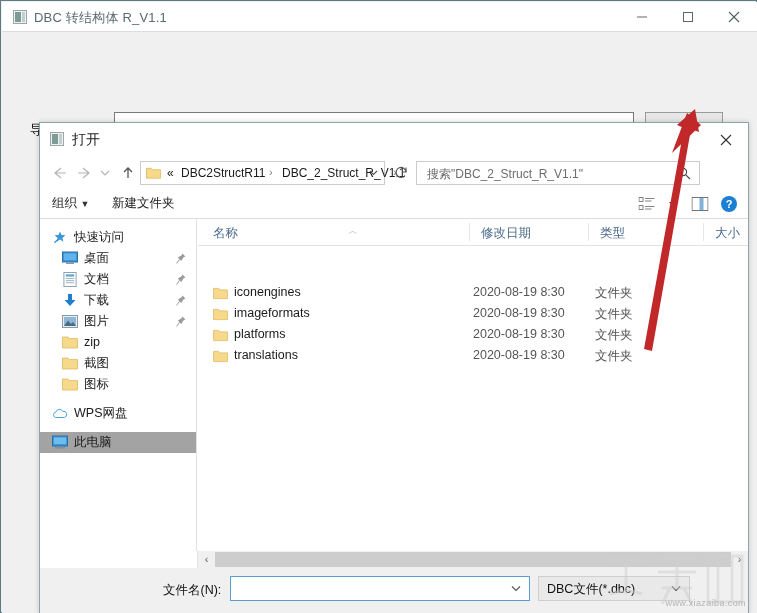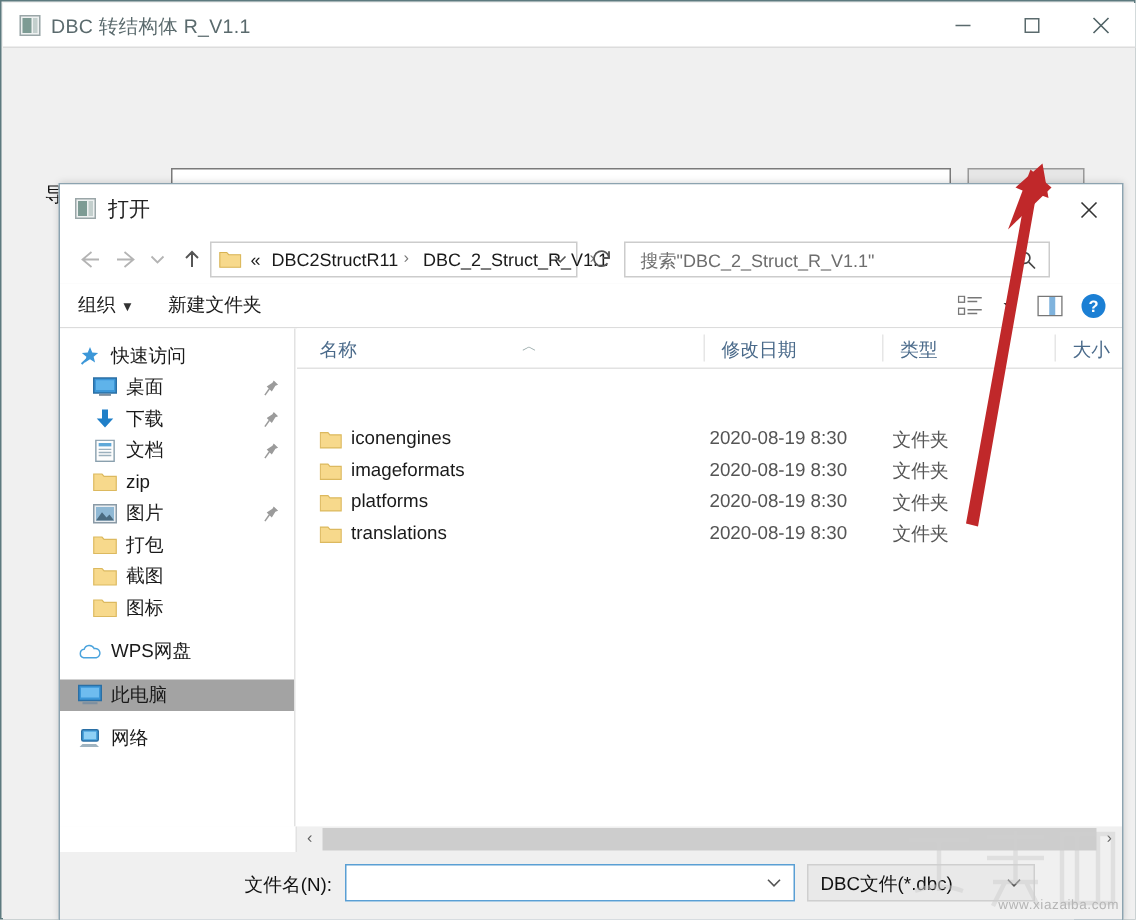--- a/index.html
+++ b/index.html
@@ -282,69 +282,63 @@
               <rect x="4" y="11" width="8" height="1.4" fill="#7d8fa0"></rect>
             </svg>
           <span class="tx" style="left:44px;">桌面</span>
           <svg class="pin" width="10" height="11" viewBox="0 0 10 11">
               <path d="M6.5 0.6 L9.4 3.5 L7.6 4.2 L5.2 8 L1.8 4.6 L5.6 2.2 z" fill="#9b9b9b"></path>
               <line x1="3.6" y1="6.2" x2="0.6" y2="10.4" stroke="#9b9b9b" stroke-width="1"></line>
             </svg>
         </div>
 
         <div class="nav-item">
-          <svg class="ic" style="left:22px;" viewBox="0 0 16 15">
-              <path d="M6 1 h4 v6 h3.5 L8 13 L2.5 7 H6 z" fill="#1f7fc8"></path>
-            </svg>
-          <span class="tx" style="left:44px;">下载</span>
-          <svg class="pin" width="10" height="11" viewBox="0 0 10 11">
-              <path d="M6.5 0.6 L9.4 3.5 L7.6 4.2 L5.2 8 L1.8 4.6 L5.6 2.2 z" fill="#9b9b9b"></path>
-              <line x1="3.6" y1="6.2" x2="0.6" y2="10.4" stroke="#9b9b9b" stroke-width="1"></line>
-            </svg>
-        </div>
-
-        <div class="nav-item">
           <svg class="ic" style="left:22px;" viewBox="0 0 14 16">
               <rect x="0.5" y="0.5" width="13" height="15" fill="#fdfdfd" stroke="#8aa0ae"></rect>
               <rect x="2.5" y="2.5" width="9" height="2.4" fill="#5fa8d8"></rect>
               <line x1="2.5" y1="7" x2="11.5" y2="7" stroke="#9bb0bd"></line>
               <line x1="2.5" y1="9.2" x2="11.5" y2="9.2" stroke="#9bb0bd"></line>
               <line x1="2.5" y1="11.4" x2="11.5" y2="11.4" stroke="#9bb0bd"></line>
             </svg>
           <span class="tx" style="left:44px;">文档</span>
           <svg class="pin" width="10" height="11" viewBox="0 0 10 11">
               <path d="M6.5 0.6 L9.4 3.5 L7.6 4.2 L5.2 8 L1.8 4.6 L5.6 2.2 z" fill="#9b9b9b"></path>
               <line x1="3.6" y1="6.2" x2="0.6" y2="10.4" stroke="#9b9b9b" stroke-width="1"></line>
             </svg>
         </div>
 
         <div class="nav-item">
-          <svg class="ic" style="left:22px;" viewBox="0 0 16 14">
-              <path d="M0.5 1.5 h5.5 l1.4 1.6 H15.5 v9.4 H0.5 z" fill="#f7d98c" stroke="#dcb95f" stroke-width=".8"></path>
-            </svg>
-          <span class="tx" style="left:44px;">zip</span>
+          <svg class="ic" style="left:22px;" viewBox="0 0 16 15">
+              <path d="M6 1 h4 v6 h3.5 L8 13 L2.5 7 H6 z" fill="#1f7fc8"></path>
+            </svg>
+          <span class="tx" style="left:44px;">下载</span>
+          <svg class="pin" width="10" height="11" viewBox="0 0 10 11">
+              <path d="M6.5 0.6 L9.4 3.5 L7.6 4.2 L5.2 8 L1.8 4.6 L5.6 2.2 z" fill="#9b9b9b"></path>
+              <line x1="3.6" y1="6.2" x2="0.6" y2="10.4" stroke="#9b9b9b" stroke-width="1"></line>
+            </svg>
         </div>
 
         <div class="nav-item">
           <svg class="ic" style="left:22px;" viewBox="0 0 16 13">
               <rect x="0.5" y="0.5" width="15" height="12" fill="#e9eef2" stroke="#8a9aa6"></rect>
               <rect x="2" y="2" width="12" height="9" fill="#8fb8d4"></rect>
               <path d="M2 11 L6 5.5 L9 9 L11 7 L14 11 z" fill="#4b6b80"></path>
             </svg>
           <span class="tx" style="left:44px;">图片</span>
           <svg class="pin" width="10" height="11" viewBox="0 0 10 11">
               <path d="M6.5 0.6 L9.4 3.5 L7.6 4.2 L5.2 8 L1.8 4.6 L5.6 2.2 z" fill="#9b9b9b"></path>
               <line x1="3.6" y1="6.2" x2="0.6" y2="10.4" stroke="#9b9b9b" stroke-width="1"></line>
             </svg>
         </div>
+
         <div class="nav-item">
           <svg class="ic" style="left:22px;" viewBox="0 0 16 14">
               <path d="M0.5 1.5 h5.5 l1.4 1.6 H15.5 v9.4 H0.5 z" fill="#f7d98c" stroke="#dcb95f" stroke-width=".8"></path>
             </svg>
-          <span class="tx" style="left:44px;">打包</span>
+          <span class="tx" style="left:44px;">zip</span>
         </div>
         <div class="nav-item">
           <svg class="ic" style="left:22px;" viewBox="0 0 16 14">
               <path d="M0.5 1.5 h5.5 l1.4 1.6 H15.5 v9.4 H0.5 z" fill="#f7d98c" stroke="#dcb95f" stroke-width=".8"></path>
             </svg>
           <span class="tx" style="left:44px;">截图</span>
         </div>
         <div class="nav-item">
           <svg class="ic" style="left:22px;" viewBox="0 0 16 14">
               <path d="M0.5 1.5 h5.5 l1.4 1.6 H15.5 v9.4 H0.5 z" fill="#f7d98c" stroke="#dcb95f" stroke-width=".8"></path>
@@ -364,28 +358,20 @@
         <div class="nav-item sel">
           <svg class="ic" style="left:12px;" viewBox="0 0 16 14">
               <rect x="0.5" y="0.5" width="15" height="10" fill="#3c97d8" stroke="#2a6fa5"></rect>
               <rect x="2" y="2" width="12" height="6.5" fill="#6fbcef"></rect>
               <rect x="3" y="11.6" width="10" height="1.4" fill="#7d8fa0"></rect>
             </svg>
           <span class="tx" style="left:34px;">此电脑</span>
         </div>
 
         <div class="gap"></div>
-        <div class="nav-item">
-          <svg class="ic" style="left:12px;" viewBox="0 0 16 14">
-              <rect x="2.5" y="1" width="11" height="7.5" rx="1" fill="#4aa3dd" stroke="#2a6fa5"></rect>
-              <rect x="4" y="2.3" width="8" height="5" fill="#8fd0f5"></rect>
-              <path d="M1 12.5 h13 l-2 -2 H3 z" fill="#9fb3c0"></path>
-            </svg>
-          <span class="tx" style="left:34px;">网络</span>
-        </div>
       </div>
 
       <div class="list">
         <div class="colhdr">
           <span class="c" style="left:15px;">名称<span class="sortmark">︿</span></span>
           <span class="vd" style="left:271px;"></span>
           <span class="c" style="left:283px;">修改日期</span>
           <span class="vd" style="left:390px;"></span>
           <span class="c" style="left:402px;">类型</span>
           <span class="vd" style="left:505px;"></span>

